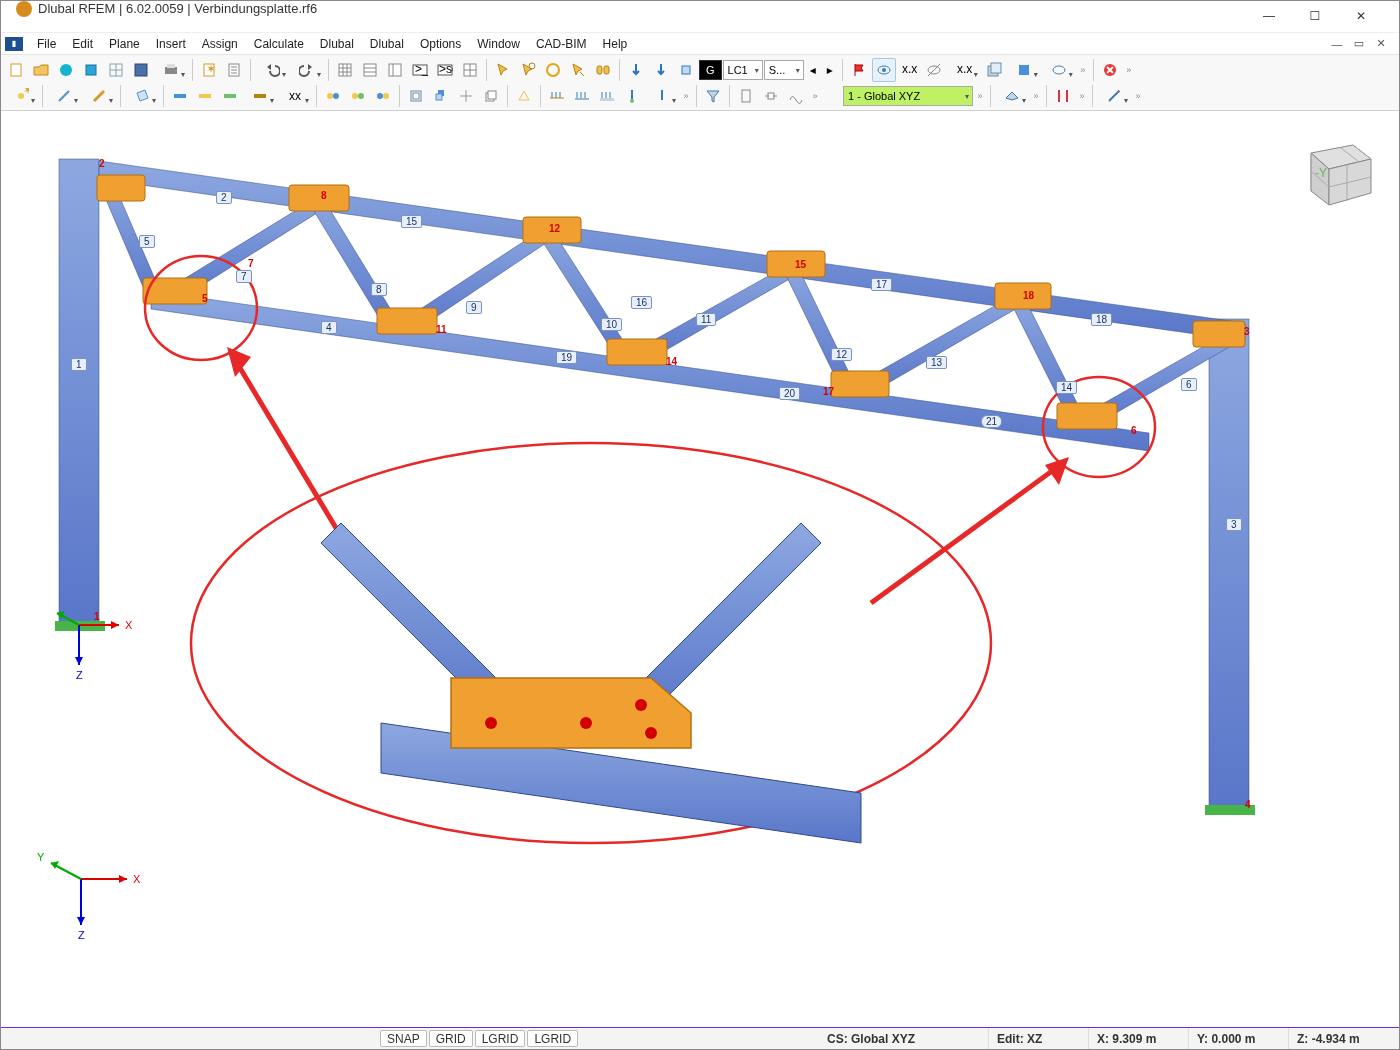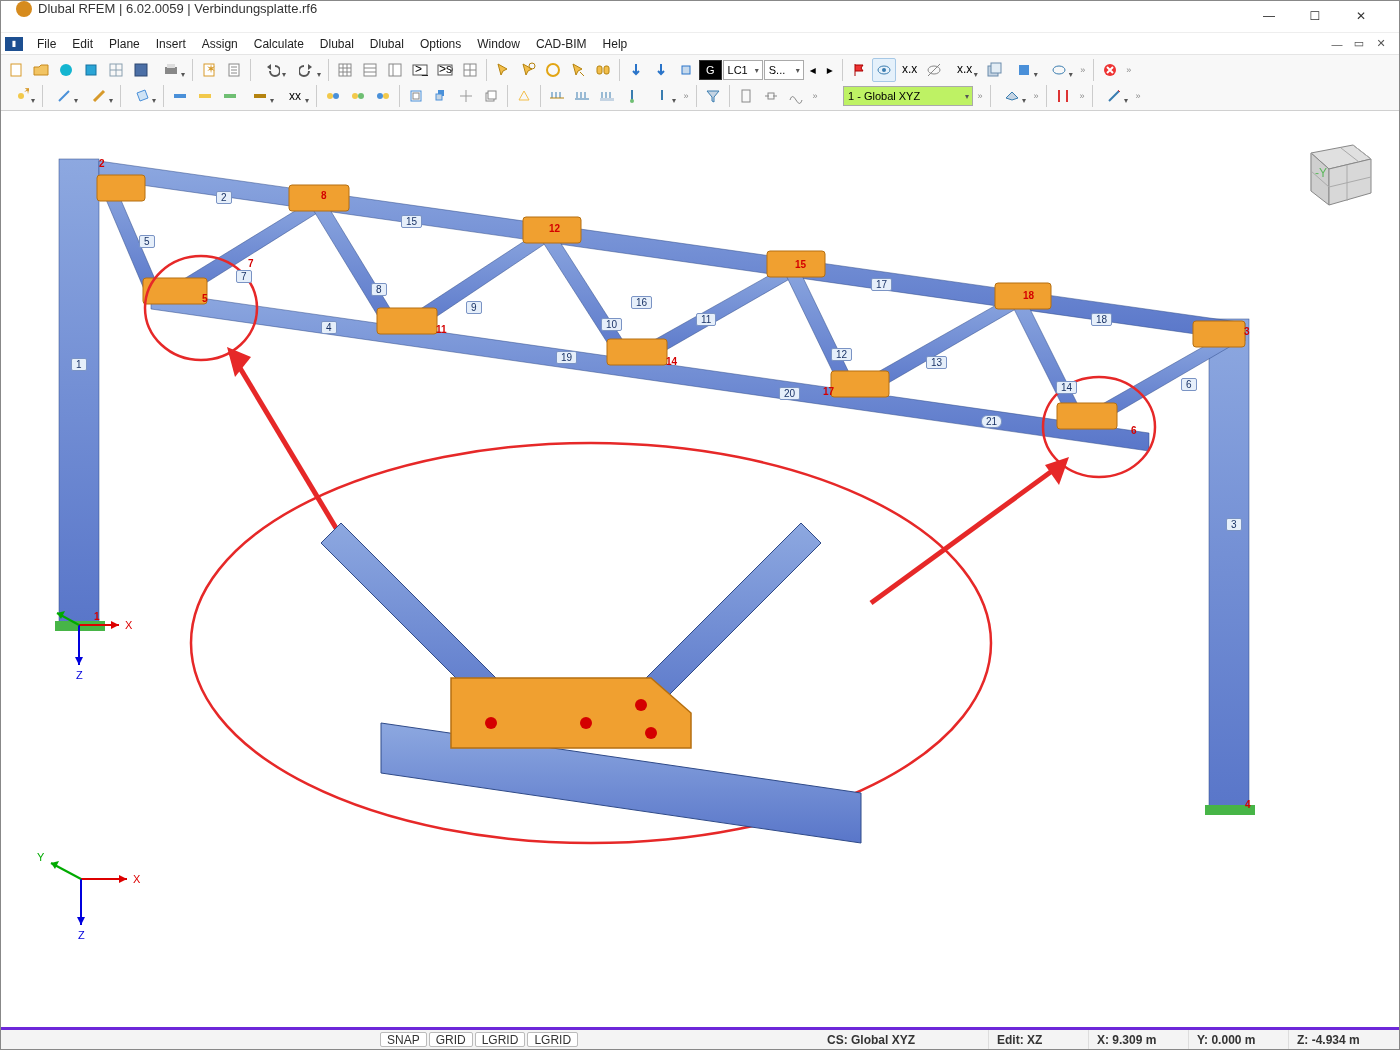--- a/index.html
+++ b/index.html
@@ -36,21 +36,21 @@
 .ic { width:16px; height:16px; position:relative; }
 .ic svg { width:16px; height:16px; }
 
 
 .viewport { position:absolute; left:0; right:0; top:122px; bottom:22px; background:#fff;}
 .member-label { position:absolute; background:#e6effa; border:1px solid #7a93c4; padding:0 4px; font-size:10px; color:#1a3366; border-radius:2px;}
 .node-label { position:absolute; color:#d40000; font-size:10px; font-weight:bold;}
 .axis text { font-size:11px; }
 
 
-.statusbar { position:absolute; left:0; right:0; bottom:0; height:22px; display:flex; align-items:stretch; background:#f4f4f4; border-top:3px solid #6d28d9; font-size:11px; color:#333;}
+.statusbar { position:absolute; left:0; right:0; bottom:0; height:22px; display:flex; align-items:stretch; background:#f4f4f4; border-top:1px solid #6d28d9; font-size:11px; color:#333;}
 .status-cell { padding:0 8px; display:flex; align-items:center; border-right:1px solid #ddd;font-weight:bold;}
 .status-btn { padding:0 6px; display:flex; align-items:center; border:1px solid #bbb; margin:2px 1px; background:#fff; border-radius:2px;}
 
 
 .navcube { position:absolute; right:18px; top:12px; }
 </style>
 </head>
 <body>
 
 <div class="titlebar">

